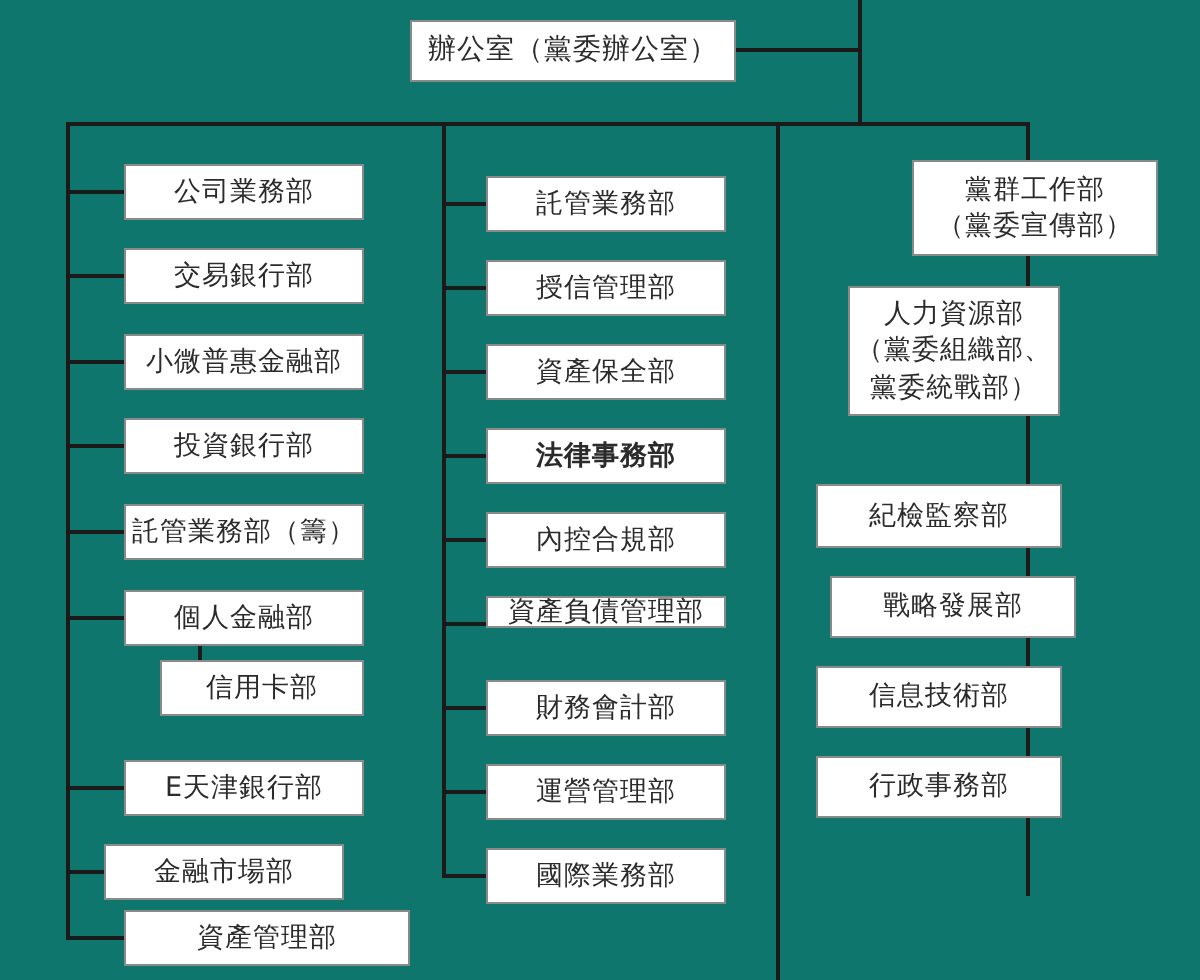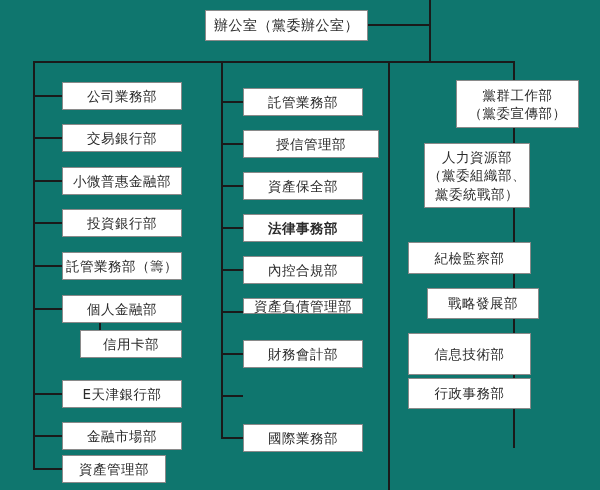--- a/index.html
+++ b/index.html
@@ -81,65 +81,66 @@
   <div class="node-box" style="left:62px; top:295px; width:120px; height:28px;">個人金融部</div>
 
   <div class="connector v" style="left:99px; top:323px; height:28px;"></div>
   <div class="connector h" style="left:99px; top:350px; width:21px;"></div>
   <div class="node-box" style="left:80px; top:330px; width:102px; height:28px;">信用卡部</div>
 
   <div class="connector h" style="left:33px; top:393px; width:29px;"></div>
   <div class="node-box" style="left:62px; top:380px; width:120px; height:28px;">E天津銀行部</div>
 
   <div class="connector h" style="left:33px; top:435px; width:29px;"></div>
-  <div class="node-box" style="left:62px; top:422px; width:120px; height:28px;">金融市場部</div>
+  <div class="node-box" style="left:52px; top:422px; width:120px; height:28px;">金融市場部</div>
 
   <div class="connector h" style="left:33px; top:468px; width:29px;"></div>
-  <div class="node-box" style="left:62px; top:455px; width:104px; height:28px;">資產管理部</div>
+  <div class="node-box" style="left:62px; top:455px; width:143px; height:28px;">資產管理部</div>
 
   <div class="connector v" style="left:221px; top:61px; height:377px;"></div>
 
   <div class="connector h" style="left:221px; top:101px; width:22px;"></div>
   <div class="node-box" style="left:243px; top:88px; width:120px; height:28px;">託管業務部</div>
 
   <div class="connector h" style="left:221px; top:143px; width:22px;"></div>
-  <div class="node-box" style="left:243px; top:130px; width:136px; height:28px;">授信管理部</div>
+  <div class="node-box" style="left:243px; top:130px; width:120px; height:28px;">授信管理部</div>
 
   <div class="connector h" style="left:221px; top:185px; width:22px;"></div>
   <div class="node-box" style="left:243px; top:172px; width:120px; height:28px;">資產保全部</div>
 
   <div class="connector h" style="left:221px; top:227px; width:22px;"></div>
   <div class="node-box" style="left:243px; top:214px; width:120px; height:28px;font-weight:bold;">法律事務部</div>
 
   <div class="connector h" style="left:221px; top:269px; width:22px;"></div>
   <div class="node-box" style="left:243px; top:256px; width:120px; height:28px;">內控合規部</div>
 
   <div class="connector h" style="left:221px; top:311px; width:22px;"></div>
   <div class="node-box" style="left:243px; top:298px; width:120px; height:16px;">資產負債管理部</div>
 
   <div class="connector h" style="left:221px; top:353px; width:22px;"></div>
   <div class="node-box" style="left:243px; top:340px; width:120px; height:28px;text-align:right;">財務會計部</div>
 
   <div class="connector h" style="left:221px; top:395px; width:22px;"></div>
+  <div class="node-box" style="left:243px; top:382px; width:120px; height:28px;">運營管理部</div>
 
   <div class="connector h" style="left:221px; top:437px; width:22px;"></div>
   <div class="node-box" style="left:243px; top:424px; width:120px; height:28px;">國際業務部</div>
 
   <div class="connector v" style="left:388px; top:61px; height:429px;"></div>
   <div class="connector v" style="left:513px; top:61px; height:387px;"></div>
 
   <div class="node-box" style="left:408px; top:80px; width:123px; height:48px;margin-left:48px;">黨群工作部
 （黨委宣傳部）</div>
 
   <div class="node-box" style="left:424px; top:143px; width:106px; height:65px;text-align:center;">人力資源部
 （黨委組織部、
 黨委統戰部）</div>
 
   <div class="node-box" style="left:408px; top:242px; width:123px; height:32px;">紀檢監察部</div>
 
-  <div class="node-box" style="left:427px; top:288px; width:112px; height:31px;">戰略發展部</div>
+  <div class="node-box" style="left:415px; top:288px; width:123px; height:31px;">戰略發展部</div>
 
-  <div class="node-box" style="left:408px; top:333px; width:123px; height:42px;">信息技術部</div>
+  <div class="node-box" style="left:408px; top:333px; width:123px; height:31px;">信息技術部</div>
 
   <div class="node-box" style="left:408px; top:378px; width:123px; height:31px;">行政事務部</div>
 
 
 </div>
 
 </body></html>

